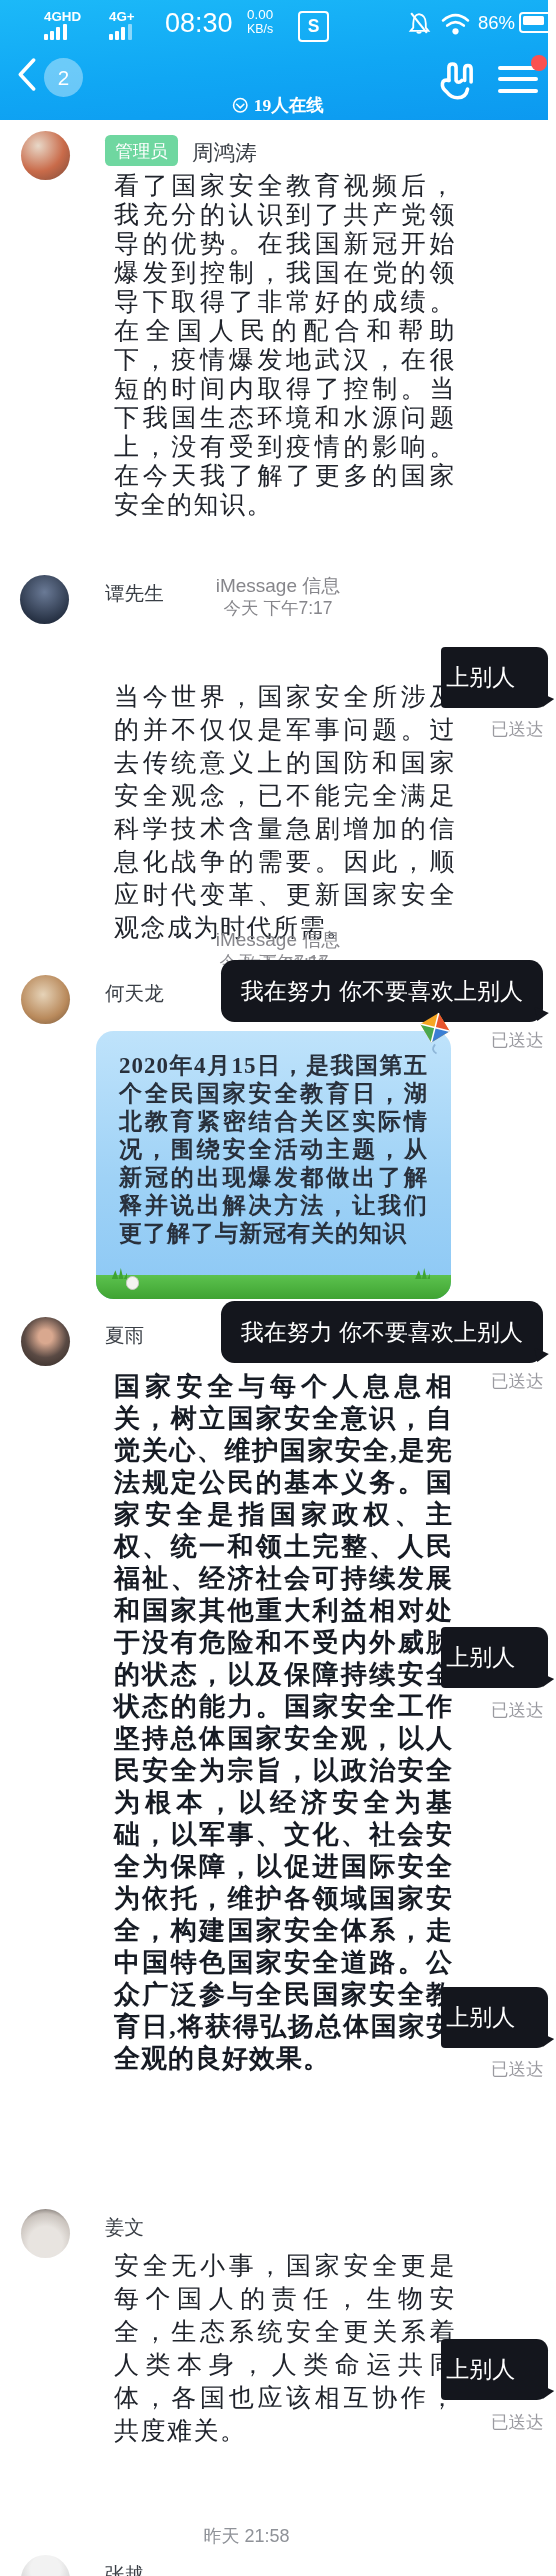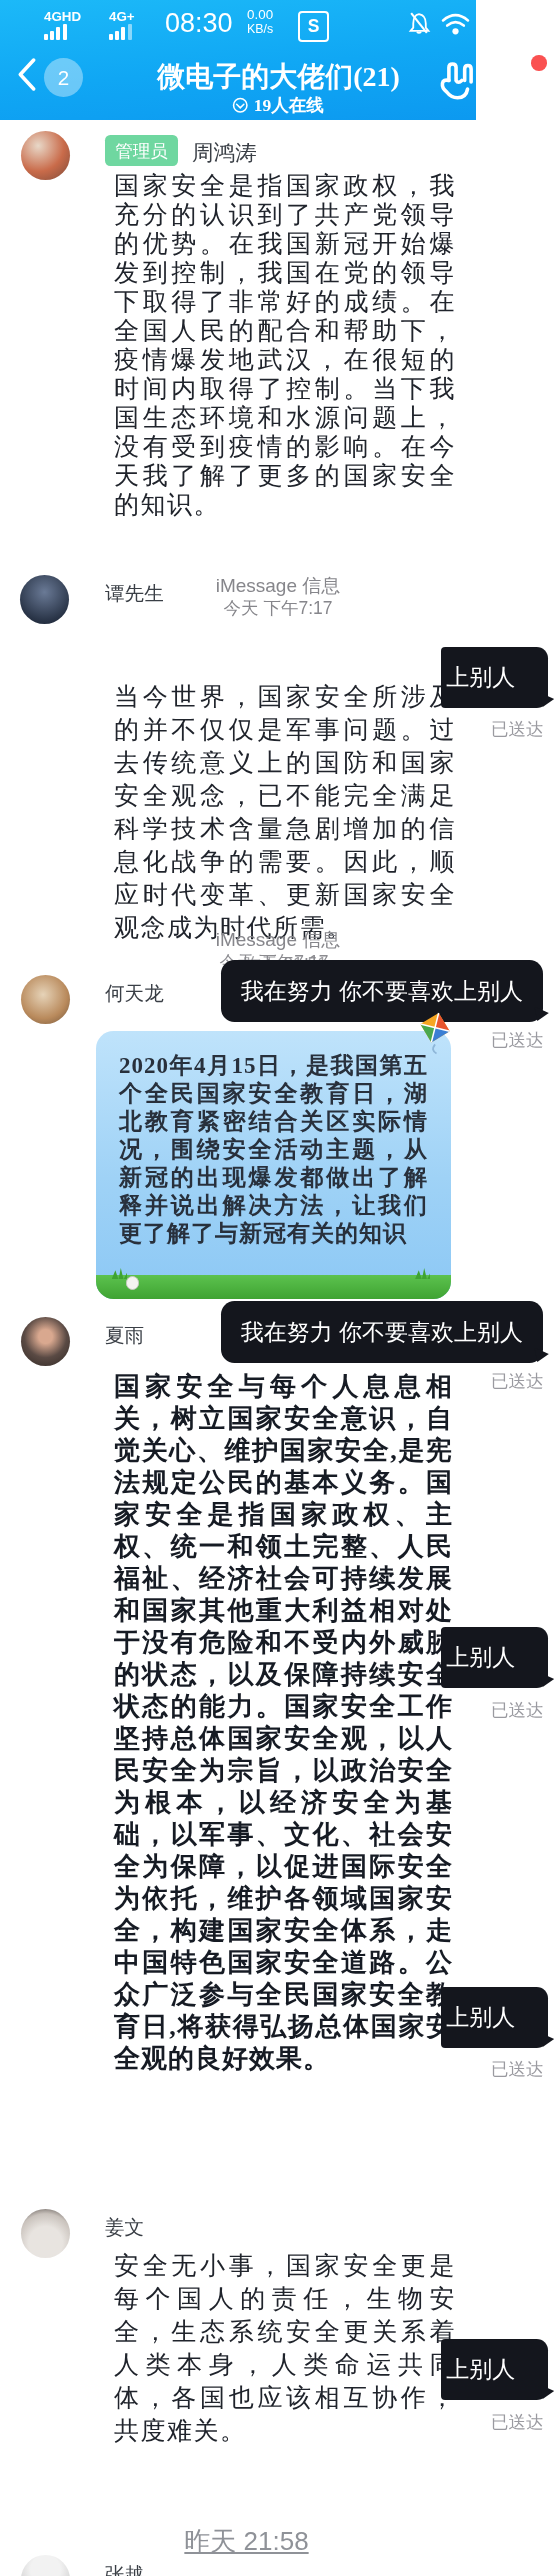--- a/index.html
+++ b/index.html
@@ -1,20 +1,20 @@
 <!DOCTYPE html>
 <html style="font-size:8.2px"><head>
 <meta charset="utf-8">
 <style>
   html,body{margin:0;padding:0;background:#fff;}
   #screen{position:relative;width:556px;height:3671px;overflow:hidden;background:#fff;
           font-family:"Liberation Sans","DejaVu Sans",sans-serif;}
   .abs{position:absolute;}
   
-  .header{position:absolute;left:0;top:0;width:476px;height:120px;
+  .header{position:absolute;left:0;top:0;width:548px;height:120px;
           background:linear-gradient(175deg,#1cb9f8 0%,#10a7f4 55%,#0c99f0 100%);color:#fff;}
   .sb{font-size:15.5px;color:#fff;}
   .sig{display:inline-flex;align-items:flex-end;gap:2.1px;height:15.5px;}
   .sig i{display:block;width:4.1px;background:#fff;border-radius:1px;}
   .navtitle{font-family:"Liberation Serif","DejaVu Serif",serif;font-weight:700;}
   .reddot{width:15.5px;height:15.5px;border-radius:50%;background:#fa5151;}
   .badgecirc{width:39px;height:39px;border-radius:50%;background:rgba(255,255,255,.38);
              display:flex;align-items:center;justify-content:center;font-size:20.6px;color:#fff;}
   
   .avatar{position:absolute;width:49px;height:49px;border-radius:50%;}
@@ -33,21 +33,21 @@
               clip-path:polygon(0 0,100% 45%,20% 100%);}
   .clipbubble{position:absolute;left:441px;width:107px;height:61px;background:#14161d;color:#fff;
               border-radius:4.1px 11.3px 11.3px 4.1px;font-size:23px;line-height:61px;
               padding-left:5.2px;box-sizing:border-box;white-space:nowrap;}
   .bluebubble{position:absolute;left:96px;top:1031px;width:355px;height:268px;border-radius:17.5px;
               background:linear-gradient(180deg,#bfe3fb 0%,#9fd2f6 55%,#8cc8f5 100%);}
   .grass{position:absolute;left:0;bottom:0;width:100%;height:24px;border-radius:0 0 17.5px 17.5px;
          background:linear-gradient(180deg,#5cc24e,#3fa332);}
   .tuft{position:absolute;width:15.5px;height:11.3px;background:#3fa332;
         clip-path:polygon(0 100%,25% 20%,45% 100%,60% 0,78% 100%,100% 40%,100% 100%);}
-  .divider{position:absolute;left:0;width:493px;text-align:center;font-size:26px;color:#8f9298;text-decoration:underline;}
+  .divider{position:absolute;left:0;width:493px;text-align:center;font-size:18px;color:#8f9298;}
 </style>
 </head>
 <body>
 
 <div id="screen">
 
   <div class="header">
 
     <div class="abs" style="left:44px;top:9.3px;">
       <div class="sb" style="font-size:13.4px;font-weight:700;">4GHD</div>
@@ -88,21 +88,20 @@
     <div class="abs sb" style="left:478px;top:12.4px;font-size:18.5px;">86%</div>
     <div class="abs" style="left:519px;top:12.4px;width:29px;height:16.5px;border:2.1px solid #fff;border-radius:4.1px;">
       <div style="position:absolute;left:1.5px;top:1.5px;width:21.6px;height:9.3px;background:#fff;border-radius:1.5px;"></div>
       <div style="position:absolute;right:-4.6px;top:4.1px;width:2.6px;height:6.2px;background:#fff;border-radius:0 1.5px 1.5px 0;"></div>
     </div>
 
     <svg class="abs" style="left:15.5px;top:57px;" width="23" height="35" viewBox="0 0 44 68">
       <polyline points="34,6 8,34 34,62" fill="none" stroke="#fff" stroke-width="7" stroke-linecap="round" stroke-linejoin="round"></polyline>
     </svg>
     <div class="abs badgecirc" style="left:44px;top:58px;">2</div>
-    <div class="abs navtitle" style="left:124px;top:58px;width:309px;text-align:center;font-size:28px;color:#fff;">微电子的大佬们(21)</div>
     <div class="abs" style="left:0;top:93px;width:556px;display:flex;justify-content:center;align-items:center;gap:5.2px;">
       <svg width="16.5" height="16.5" viewBox="0 0 32 32">
         <circle cx="16" cy="16" r="13" fill="none" stroke="#fff" stroke-width="3"></circle>
         <polyline points="9,14 16,21 23,14" fill="none" stroke="#fff" stroke-width="3" stroke-linecap="round"></polyline>
       </svg>
       <span class="navtitle" style="font-size:17.5px;color:#fff;">19人在线</span>
     </div>
     <svg class="abs" style="left:436px;top:59px;" width="43" height="43" viewBox="0 0 60 60">
       <path d="M18 30 V12 q0 -5 5 -5 q5 0 5 5 v16" fill="none" stroke="#fff" stroke-width="5" stroke-linecap="round"></path>
       <path d="M40 30 V14 q0 -5 4.5 -5 q4.5 0 4.5 5 v18" fill="none" stroke="#fff" stroke-width="5" stroke-linecap="round"></path>
@@ -113,21 +112,21 @@
       <div style="height:4.1px;background:#fff;border-radius:2.1px;margin-bottom:7.2px;"></div>
       <div style="height:4.1px;background:#fff;border-radius:2.1px;margin-bottom:7.2px;"></div>
       <div style="height:4.1px;background:#fff;border-radius:2.1px;"></div>
     </div>
     <div class="abs reddot" style="left:531px;top:55px;"></div>
   </div>
 
   <div class="avatar" style="left:20.6px;top:131px;background:radial-gradient(circle at 35% 30%,#e8d8c8,#c96b4a 55%,#7a4a3a);"></div>
   <div class="adminbadge" style="left:105px;top:135px;">管理员</div>
   <div class="uname" style="left:192px;top:138px;font-size:21.6px;">周鸿涛</div>
-  <div class="hw" style="left:114px;top:171px;width:342px;font-size:25px;line-height:29px;letter-spacing:1.5px;">国家安全是指国家政权，我充分的认识到了共产党领导的优势。在我国新冠开始爆发到控制，我国在党的领导下取得了非常好的成绩。在全国人民的配合和帮助下，疫情爆发地武汉，在很短的时间内取得了控制。当下我国生态环境和水源问题上，没有受到疫情的影响。在今天我了解了更多的国家安全的知识。</div>
+  <div class="hw" style="left:114px;top:171px;width:342px;font-size:25px;line-height:29px;letter-spacing:1.5px;">看了国家安全教育视频后，我充分的认识到了共产党领导的优势。在我国新冠开始爆发到控制，我国在党的领导下取得了非常好的成绩。在全国人民的配合和帮助下，疫情爆发地武汉，在很短的时间内取得了控制。当下我国生态环境和水源问题上，没有受到疫情的影响。在今天我了解了更多的国家安全的知识。</div>
 
   <div class="imsg" style="top:565px;font-size:19px;">iMessage 信息</div>
   <div class="imsg" style="top:588px;font-size:17.5px;">今天 下午7:17</div>
   <div class="avatar" style="left:19.6px;top:575px;background:radial-gradient(circle at 50% 35%,#6a7a96,#2a3548 70%,#151d2c);"></div>
   <div class="uname" style="left:105px;top:580px;">谭先生</div>
   <div class="hw" style="left:114px;top:638px;width:342px;font-size:25px;line-height:33px;letter-spacing:1.5px;margin-top:42px;">当今世界，国家安全所涉及的并不仅仅是军事问题。过去传统意义上的国防和国家安全观念，已不能完全满足科学技术含量急剧增加的信息化战争的需要。因此，顺应时代变革、更新国家安全观念成为时代所需。</div>
   <div class="clipbubble" style="top:647px;">上别人</div>
   <div class="delivered" style="top:717px;">已送达</div>
 
   <div class="imsg" style="top:919px;font-size:19px;">iMessage 信息</div>

